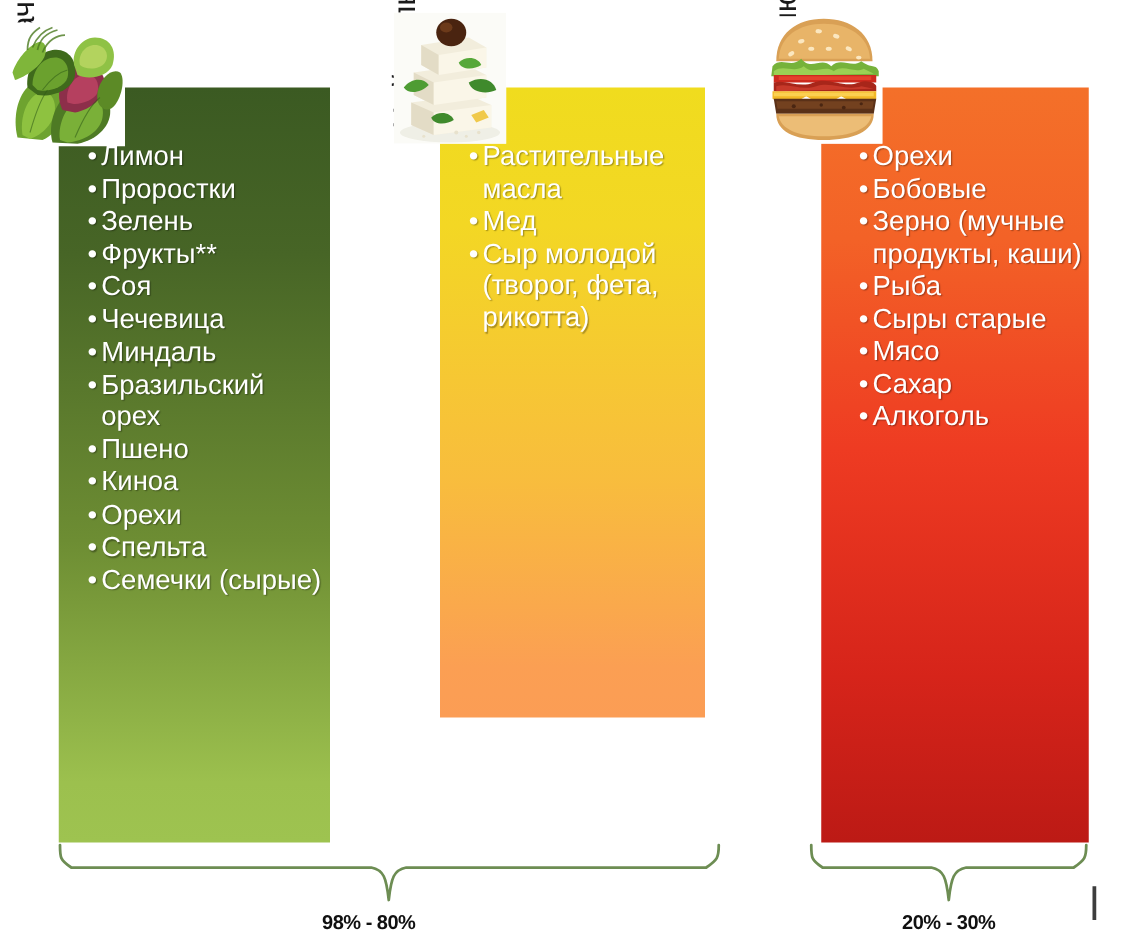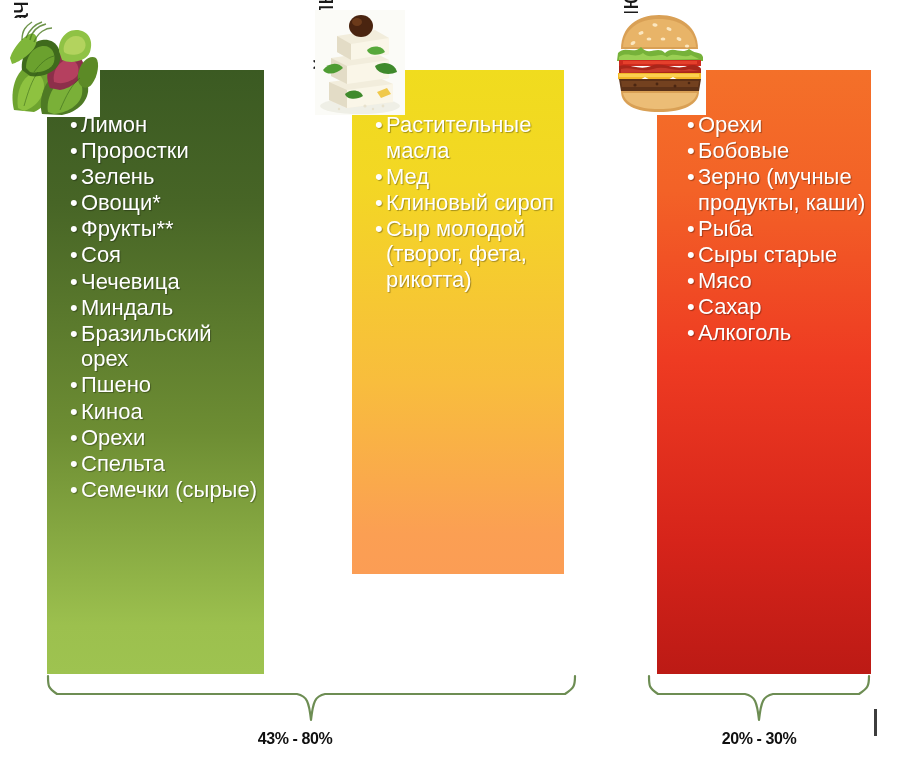--- a/index.html
+++ b/index.html
@@ -147,21 +147,20 @@
 </head>
 <body>
 
 <div class="canvas">
 
   <div class="column col-alkaline">
     <ul class="bullet-list">
       <li>Лимон</li>
       <li>Проростки</li>
       <li>Зелень</li>
-      <li>Овощи*</li>
       <li>Фрукты**</li>
       <li>Соя</li>
       <li>Чечевица</li>
       <li>Миндаль</li>
       <li>Бразильский орех</li>
       <li>Пшено</li>
       <li>Киноа</li>
       <li>Орехи</li>
       <li>Спельта</li>
       <li>Семечки (сырые)</li>
@@ -169,21 +168,20 @@
   </div>
 
   <div class="vlabel vlabel-alkaline">
     <span class="vlabel-inner">Защелачивающие продукты</span>
   </div>
 
   <div class="column col-neutral">
     <ul class="bullet-list">
       <li>Растительные масла</li>
       <li>Мед</li>
-      <li>Клиновый сироп</li>
       <li>Сыр молодой (творог, фета, рикотта)</li>
     </ul>
   </div>
 
   <div class="vlabel vlabel-neutral">
     <span class="vlabel-inner">Нейтральные продукты</span>
   </div>
 
   <div class="column col-acid">
     <ul class="bullet-list">
@@ -320,18 +318,18 @@
       <path d="M4 2 C4 12 4 14 13 20 L253 20 C263 22 265 28 267 46 C269 28 271 22 281 20 L521 20 C530 14 531 12 531 2" fill="none" stroke="#6d8d53" stroke-width="2.2" stroke-linecap="round" stroke-linejoin="round"></path>
     </svg>
   </div>
 
   <div class="brace brace-right">
     <svg width="228" height="48" viewBox="0 0 228 48" aria-hidden="true">
       <path d="M4 2 C4 12 4 14 13 20 L100 20 C110 22 112 28 114 46 C116 28 118 22 128 20 L214 20 C223 14 224 12 224 2" fill="none" stroke="#6d8d53" stroke-width="2.2" stroke-linecap="round" stroke-linejoin="round"></path>
     </svg>
   </div>
 
-  <div class="pct pct-left">43% - 80%</div>
+  <div class="pct pct-left">98% - 80%</div>
   <div class="pct pct-right">20% - 30%</div>
 
   <div class="tick-mark"></div>
 
 </div>
 
 </body></html>

